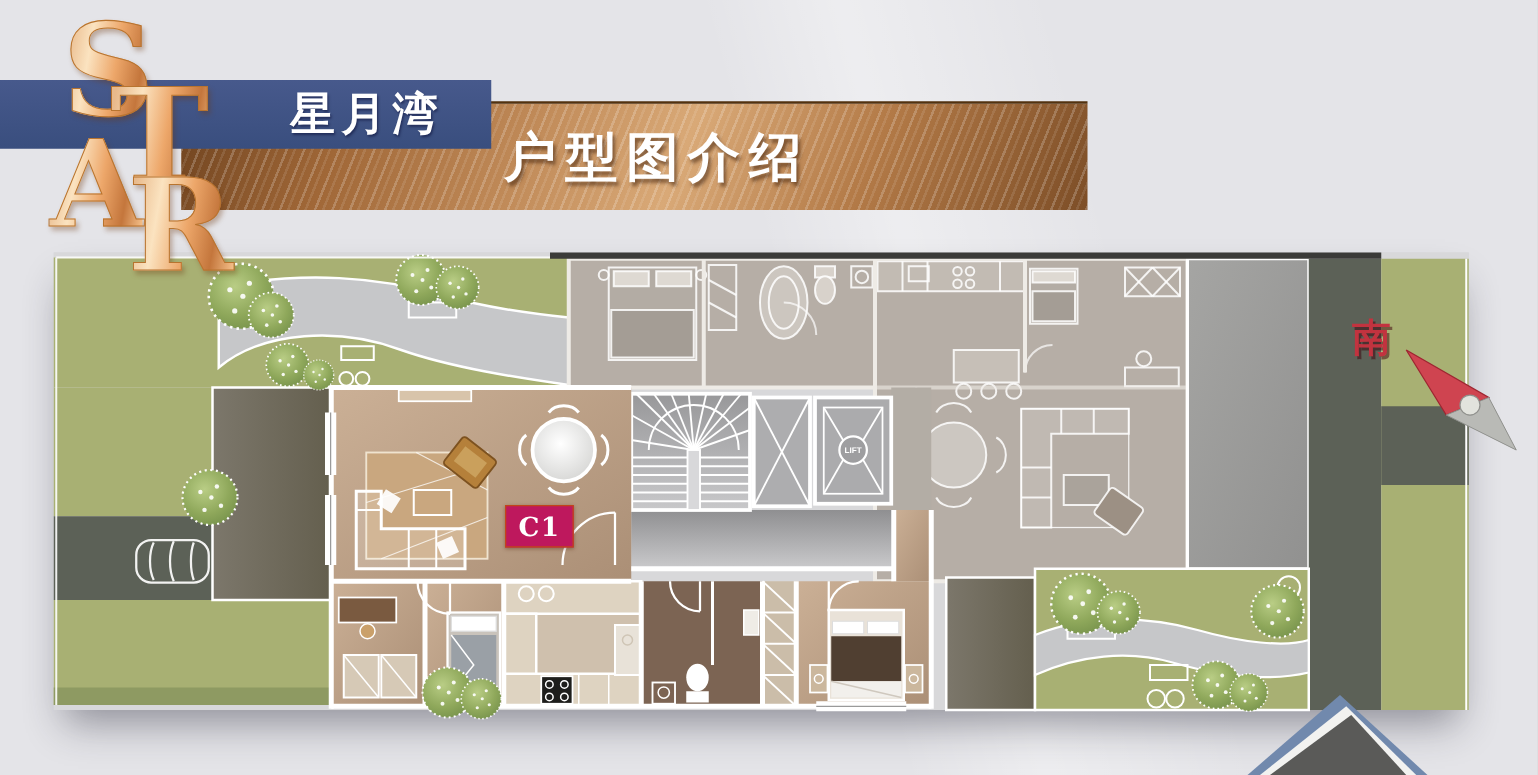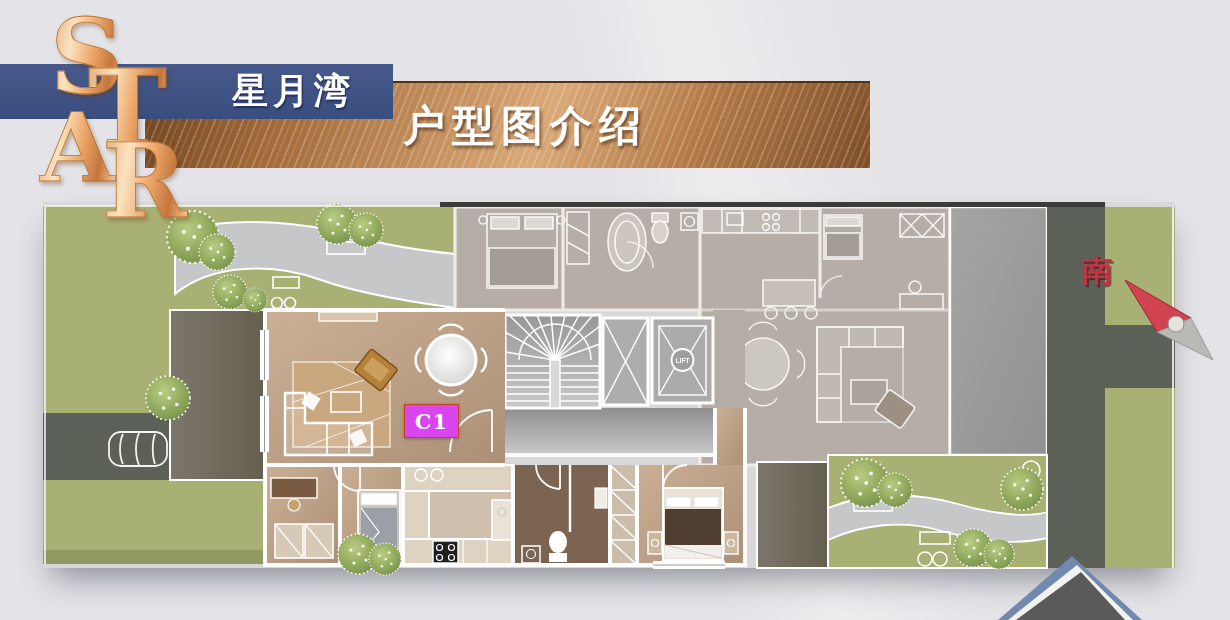--- a/index.html
+++ b/index.html
@@ -62,21 +62,21 @@
   
   .plan-wrap{
     position:absolute;left:43px;top:202px;width:1132px;height:366px;
     background:#d8d8da;box-shadow:0 18px 30px -8px rgba(40,40,55,.45);
     z-index:1;
   }
   .plan-wrap svg{position:absolute;left:0;top:0;overflow:visible;}
   
   .unit-badge{
     position:absolute;left:361px;top:202px;width:53px;height:32px;
-    background:#d946ef;border:1px solid #c2441a;
+    background:#be185d;border:1px solid #c2441a;
     display:flex;align-items:center;justify-content:center;
     color:#fff;font-family:"DejaVu Serif",serif;font-weight:bold;font-size:21px;
     letter-spacing:1px;box-shadow:0 1px 3px rgba(80,30,0,.4);
   }
   
   .corner-tri{position:absolute;left:990px;top:540px;width:240px;height:80px;z-index:2;}
 </style>
 </head>
 <body>
 

